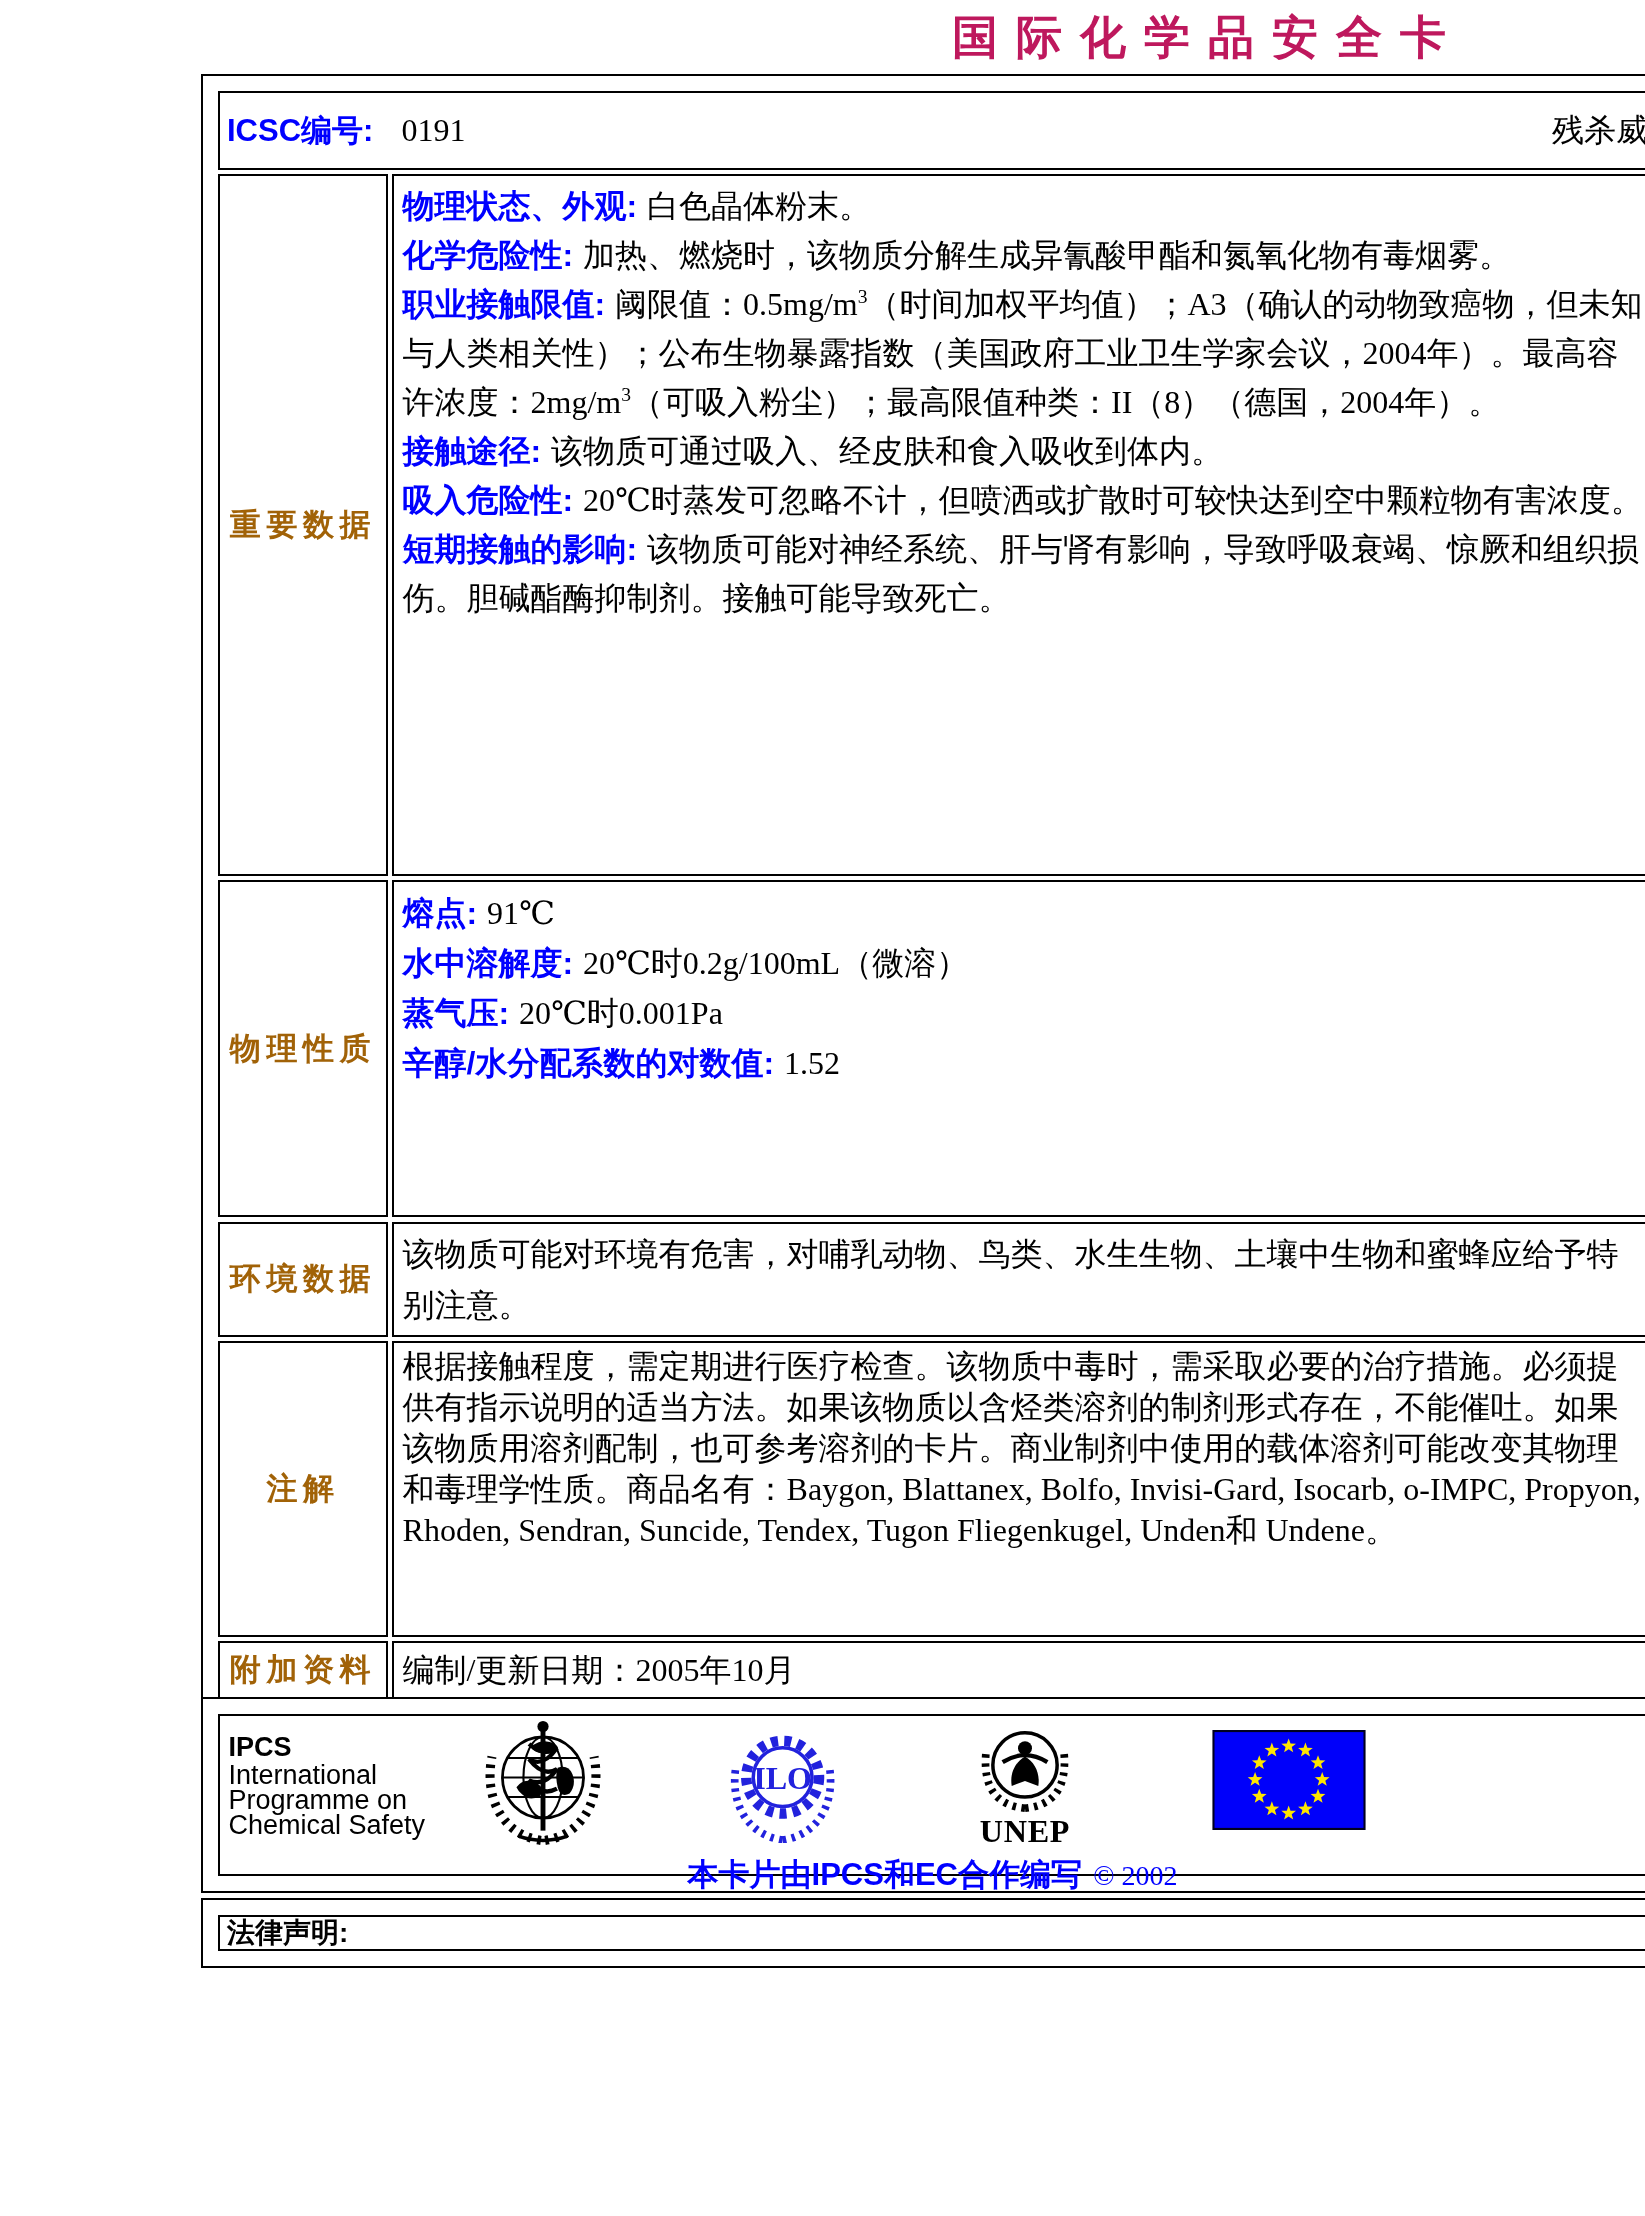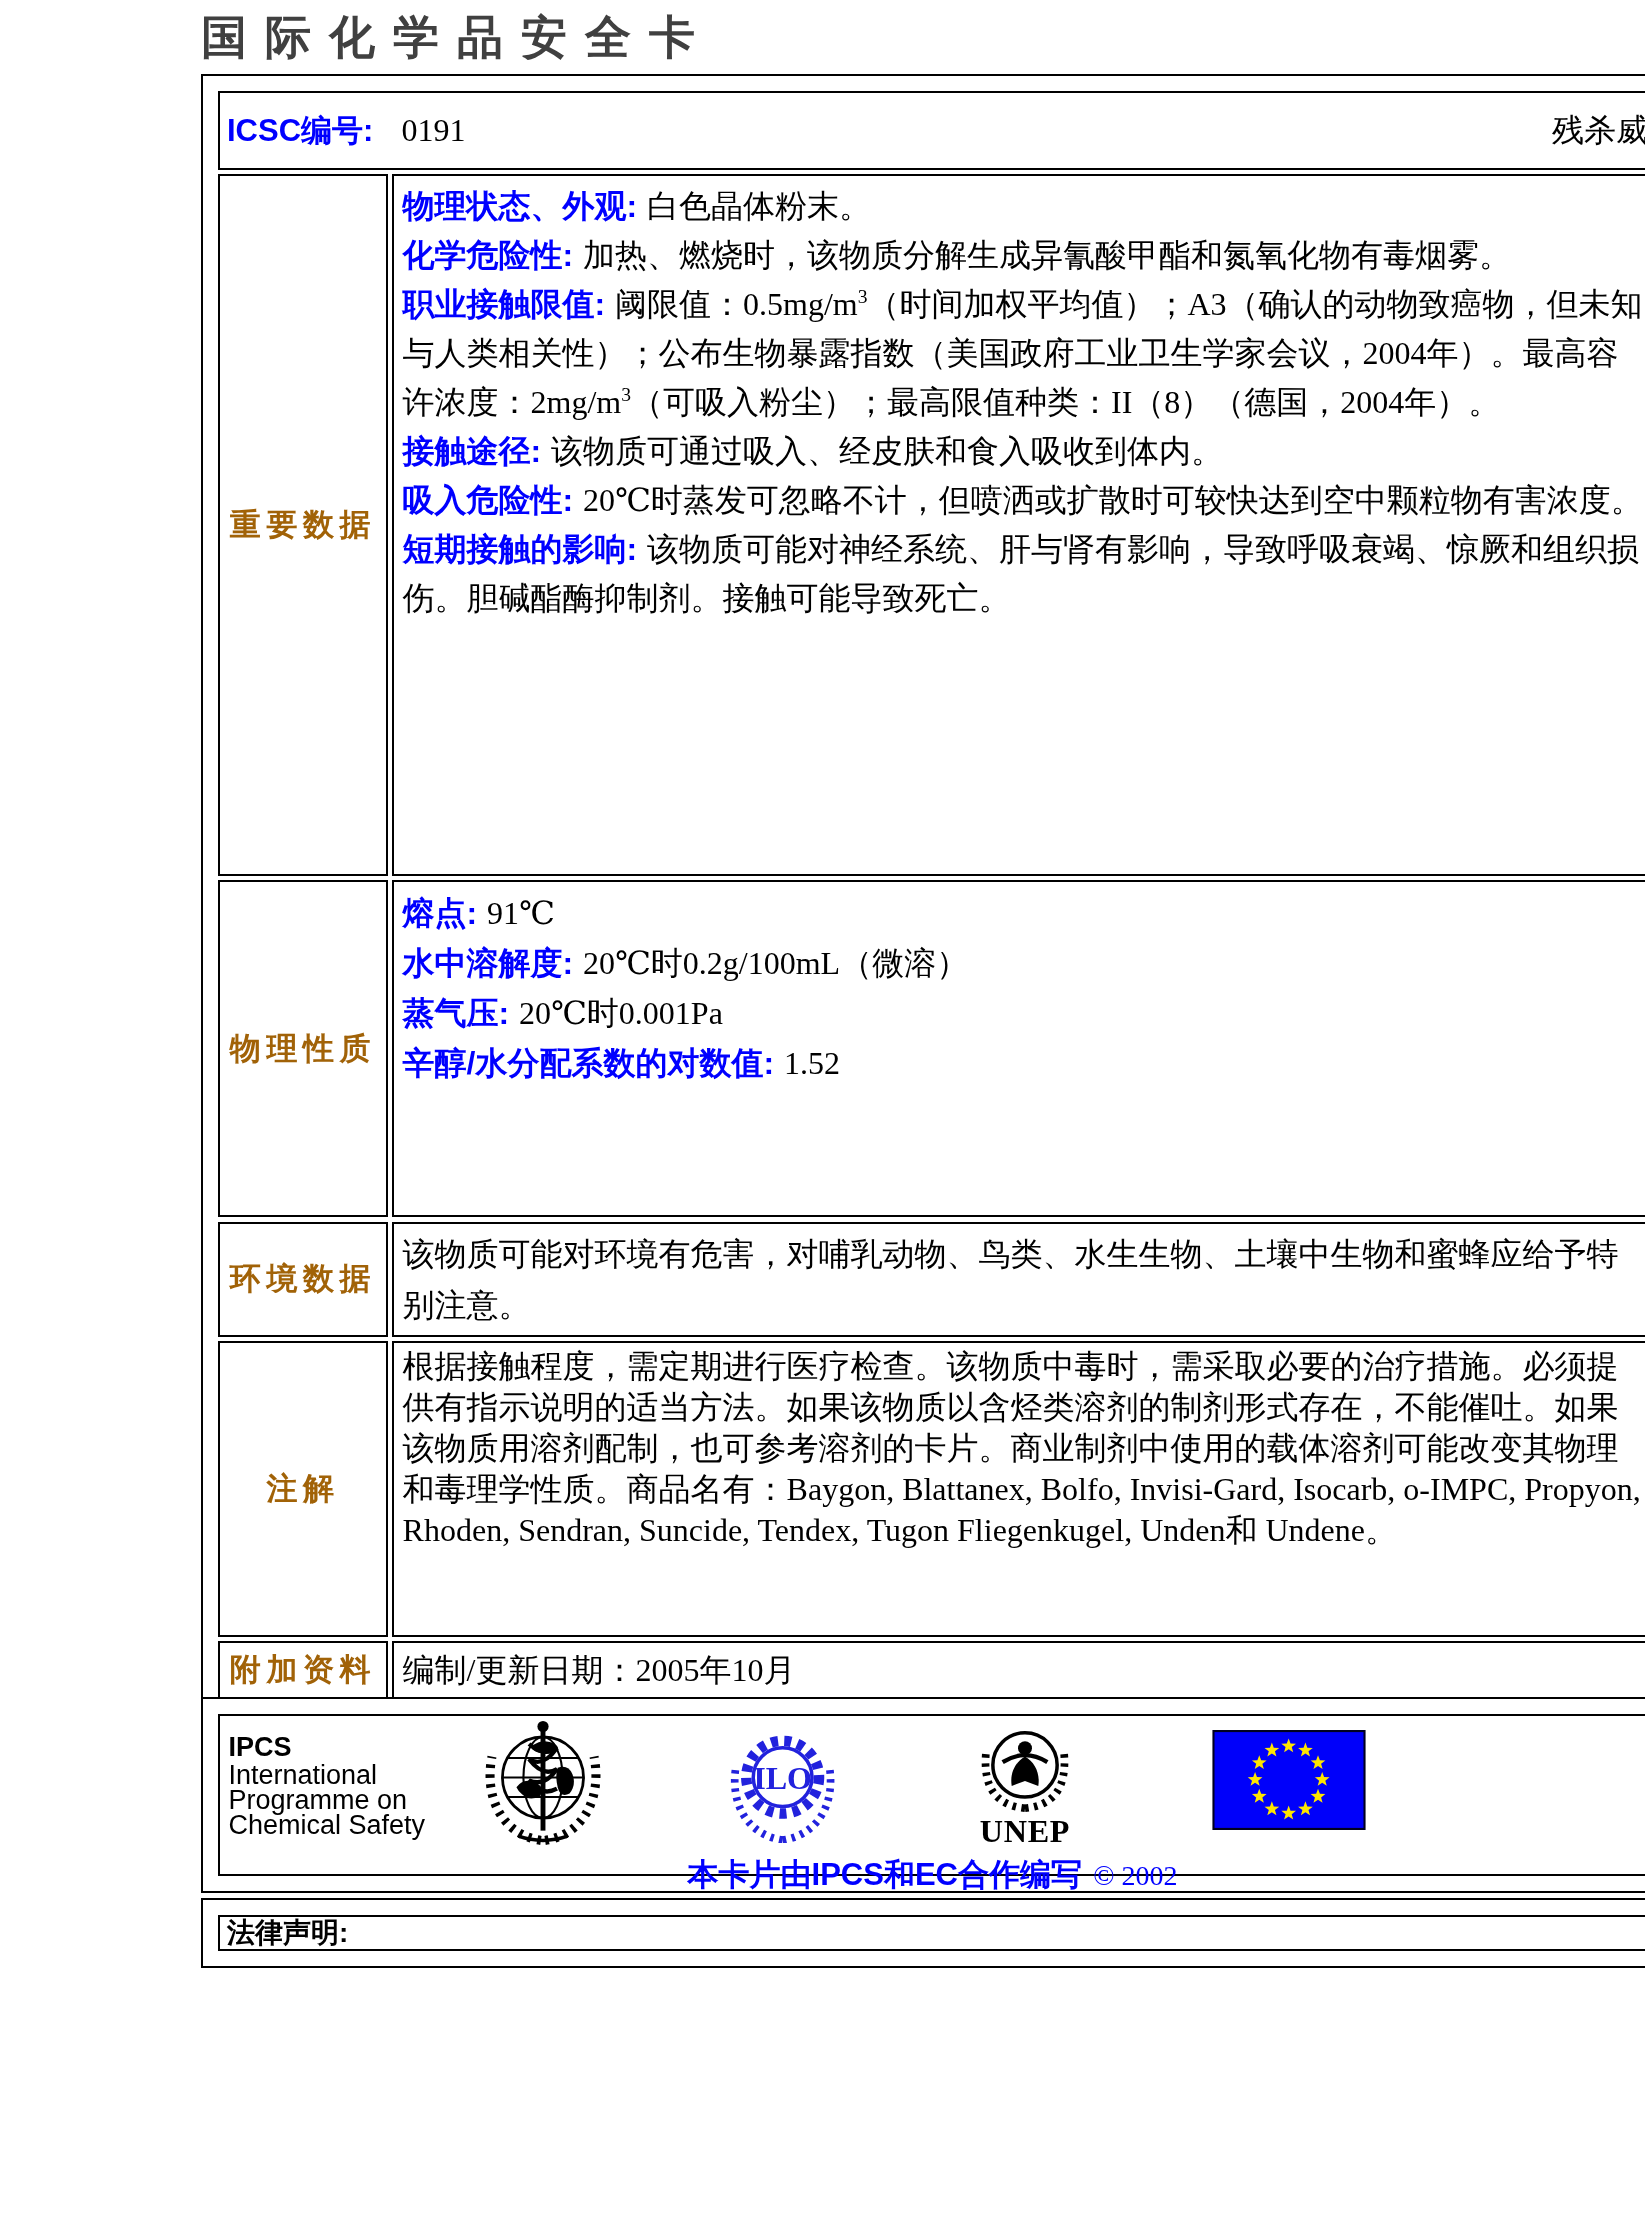--- a/index.html
+++ b/index.html
@@ -1,21 +1,21 @@
 <!DOCTYPE html>
 <html style="font-size:11.2px"><head>
 <meta charset="utf-8">
 <style>
   *{box-sizing:border-box;margin:0;padding:0}
   html,body{background:#fff}
   body{width:1645px;height:2216px;position:relative;font-family:"Liberation Serif","DejaVu Serif",serif;color:#000}
   #page{position:absolute;inset:0;background:#fff}
 
-  .doc-title{position:absolute;left:201px;top:9.8px;width:1263px;text-align:left;
-    font-size:46px;font-weight:bold;color:#404040;letter-spacing:18px;line-height:55px;
+  .doc-title{position:absolute;left:201px;top:9.8px;width:1263px;text-align:right;
+    font-size:46px;font-weight:bold;color:#be185d;letter-spacing:18px;line-height:55px;
     font-family:"Liberation Serif","DejaVu Serif",serif}
 
   .tbl{position:absolute;left:201px;width:1473px;border:2.8px solid #000;padding:15px;background:#fff}
   .main{top:74px;display:grid;grid-template-columns:170px 1fr;
     grid-template-rows:79px 702px 337px 115px 296px 59px;gap:4.2px}
   .cell{border:2.1px solid #000;background:#fff;overflow:hidden}
 
   .head-row{grid-column:1/-1;display:flex;justify-content:space-between;align-items:center;padding:0 7px}
   .head-left{display:flex;align-items:baseline}
   .icsc-label{font-family:"Liberation Sans","DejaVu Sans",sans-serif;font-weight:bold;color:#0000ff;font-size:31px}

